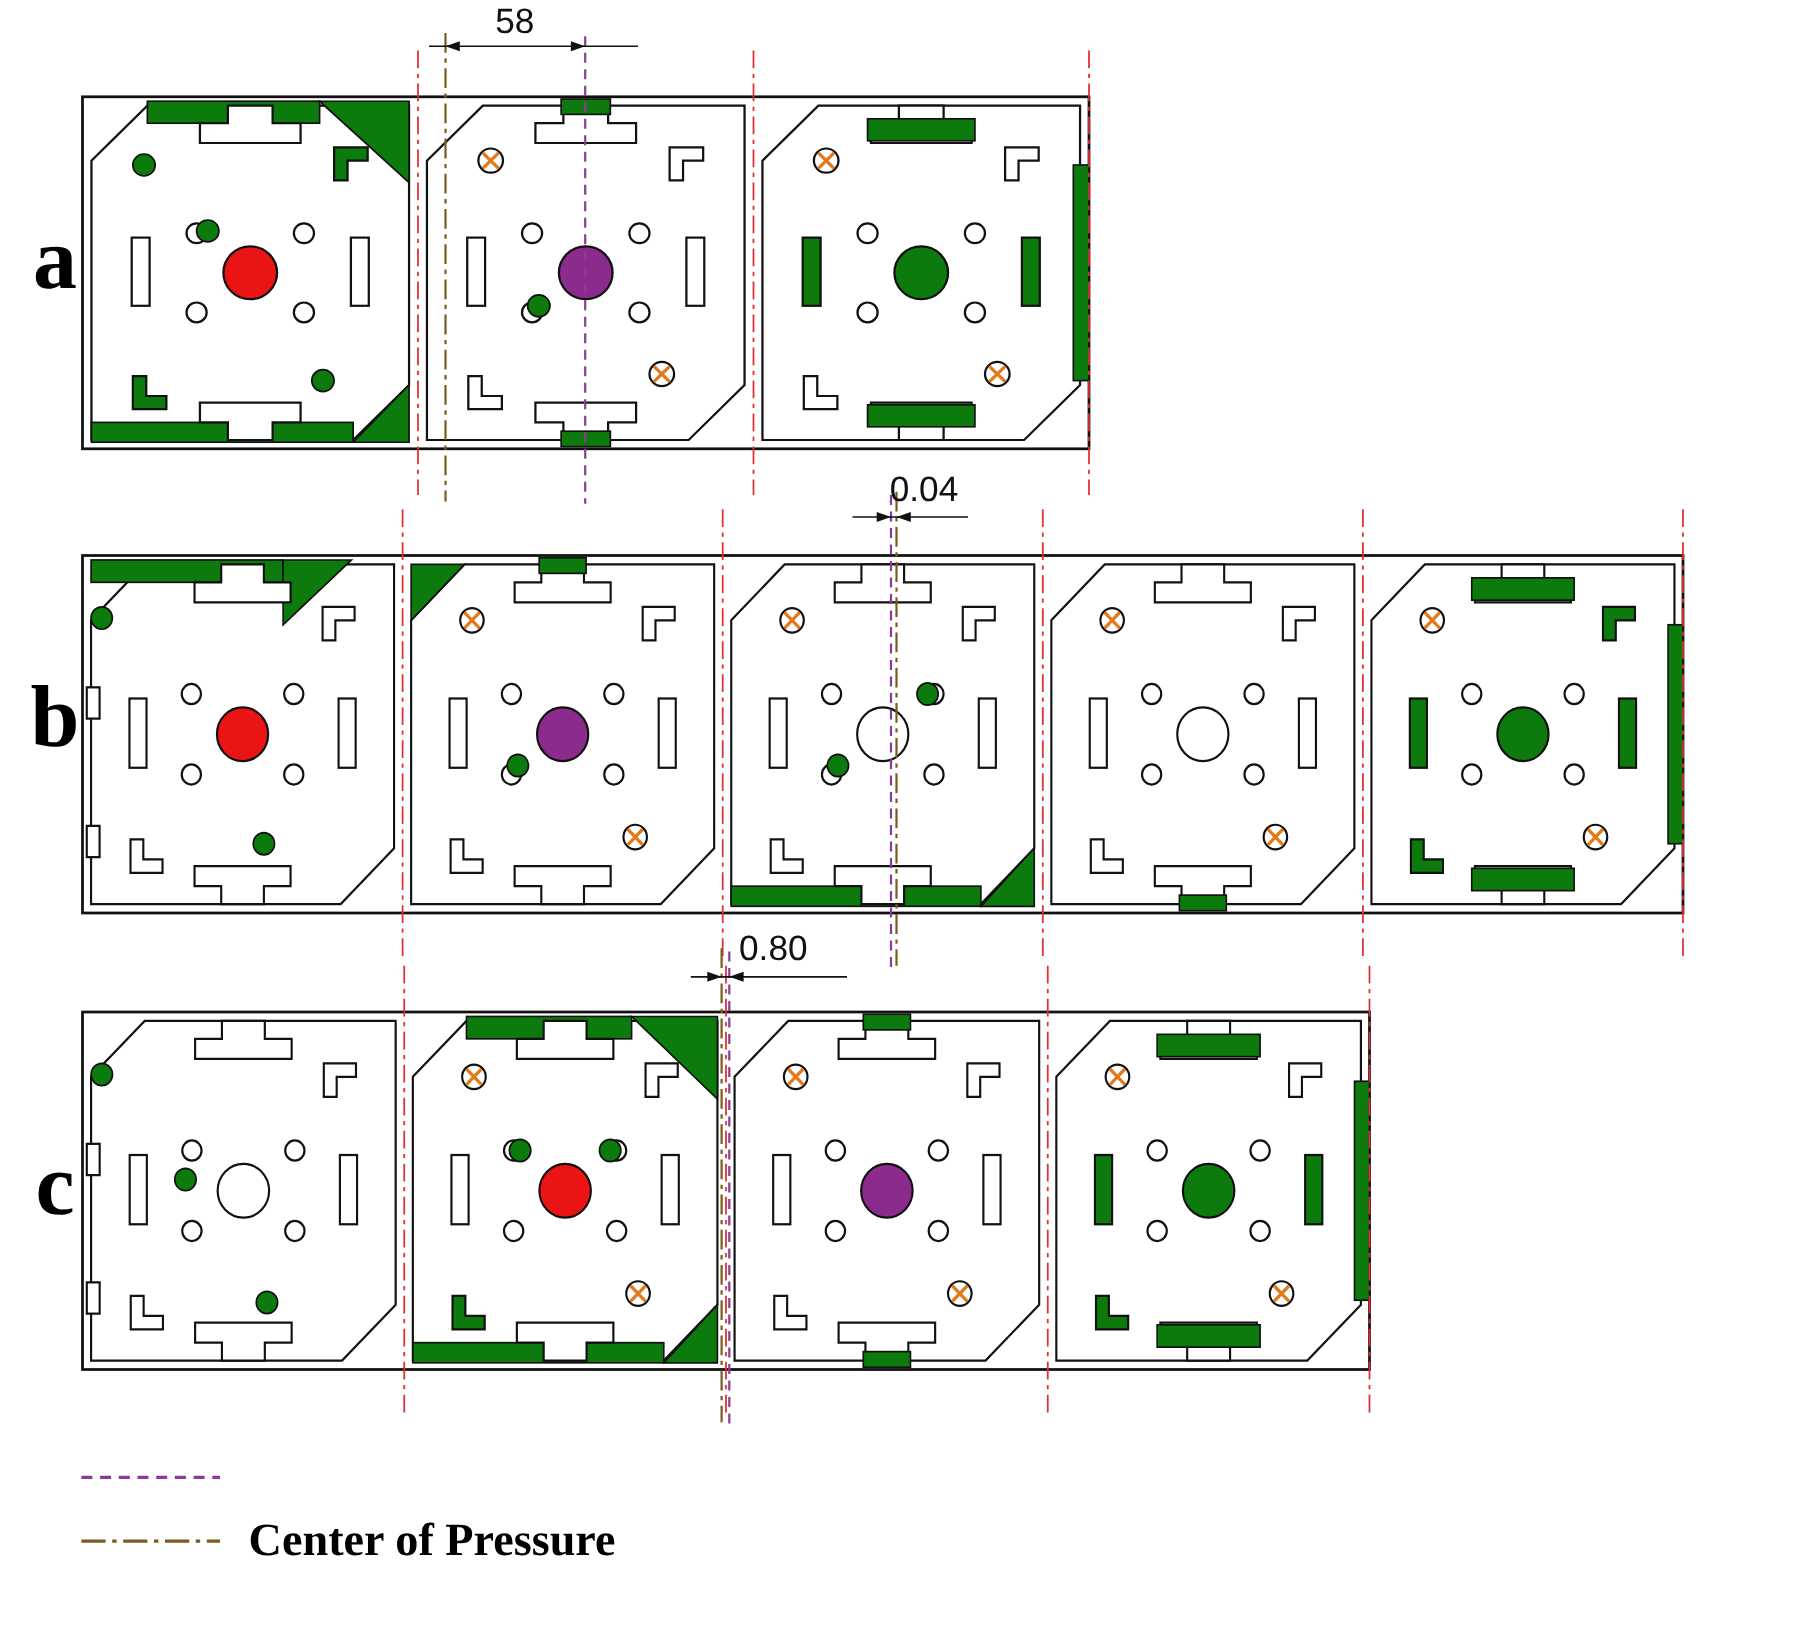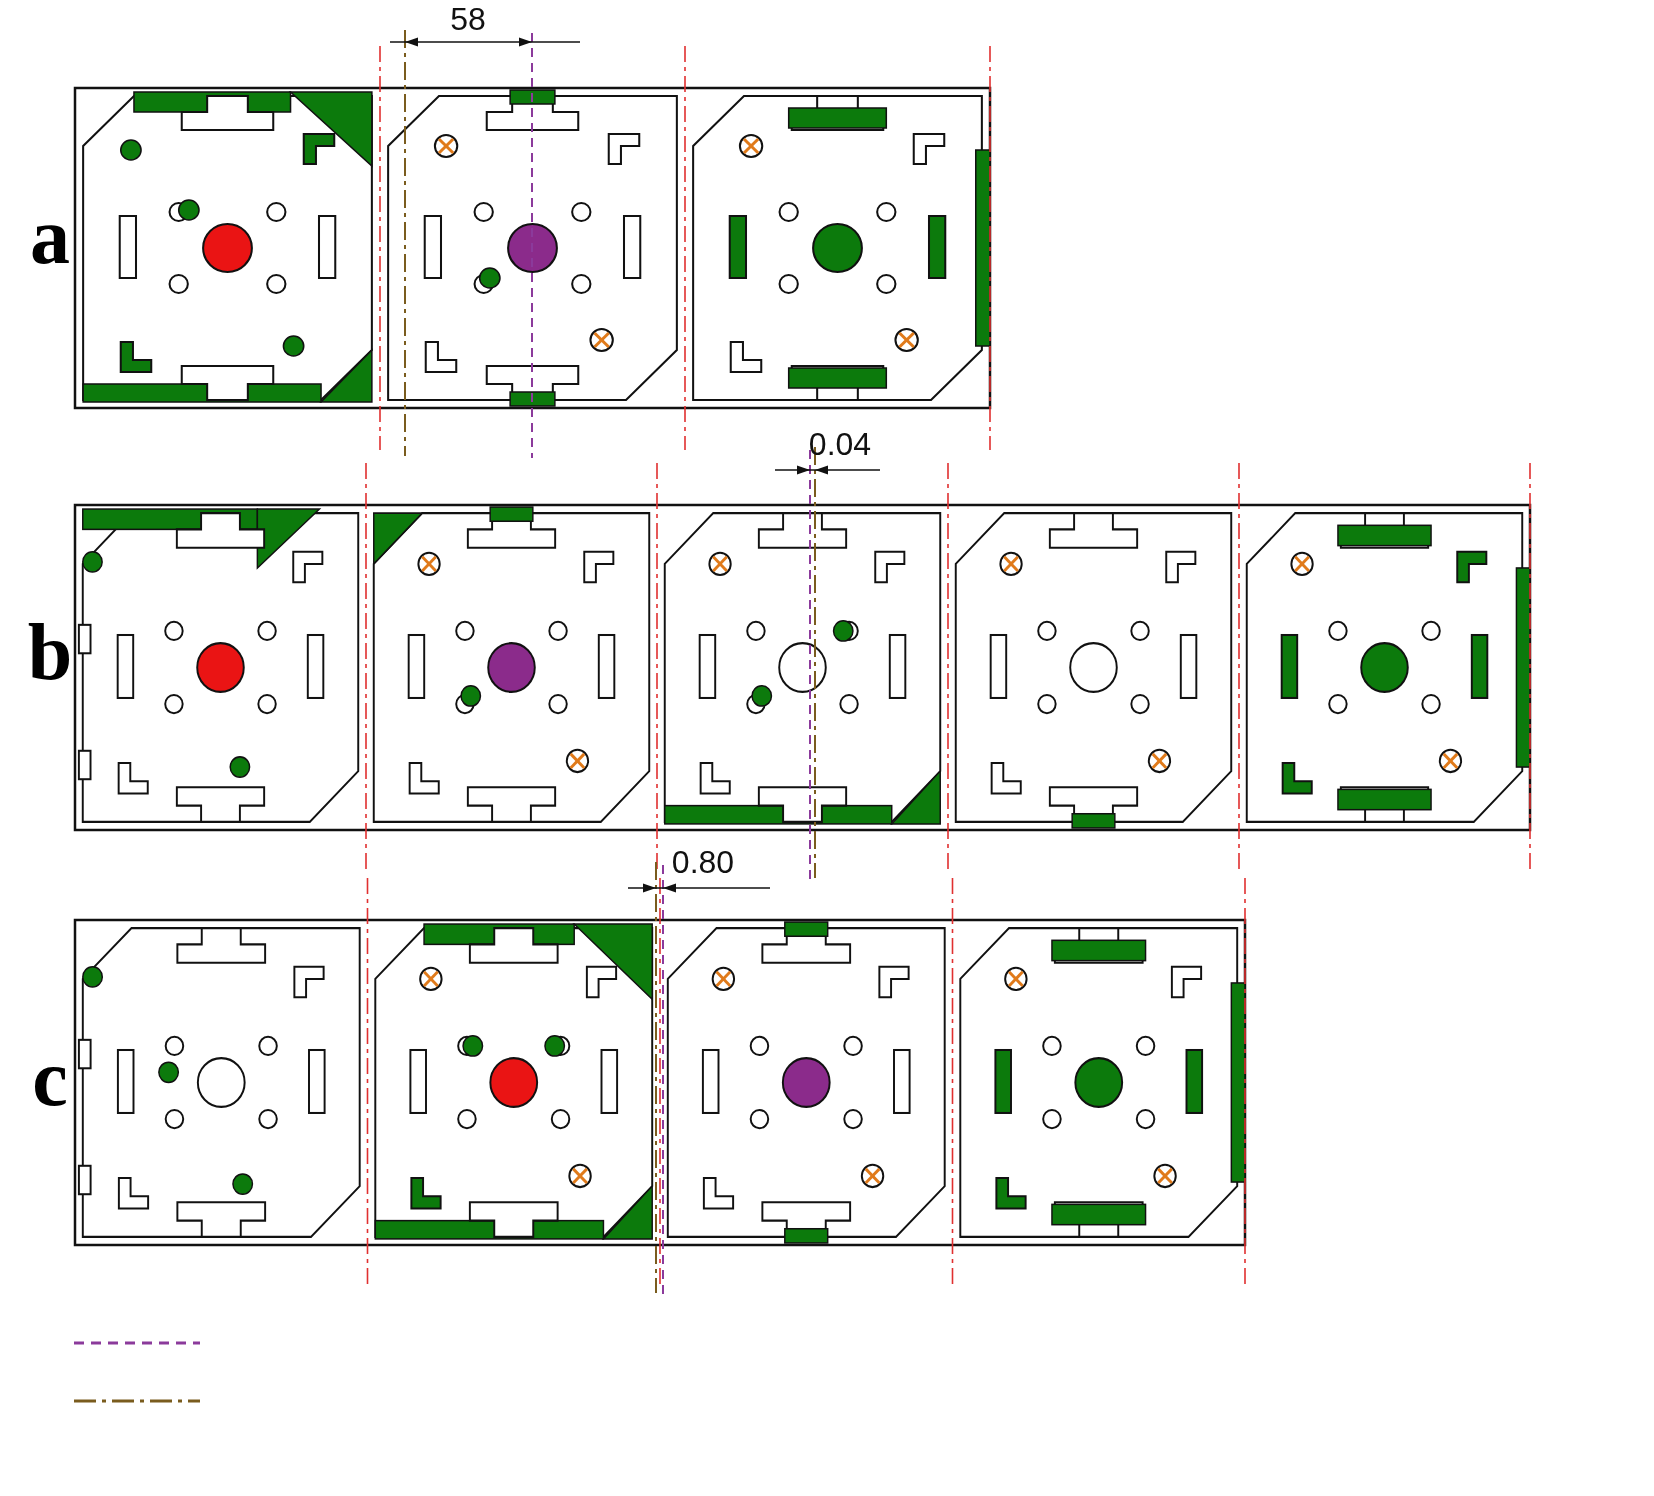--- a/index.html
+++ b/index.html
@@ -325,16 +325,17 @@
   <div class="legend">
     <div class="legend-row">
       <svg width="130" height="12">
         <line x1="2" y1="6" x2="128" y2="6" stroke-width="3" stroke="#8b3a9b" stroke-dasharray="10 7"></line>
       </svg>
     </div>
     <div class="legend-row">
       <svg width="130" height="12">
         <line x1="2" y1="6" x2="128" y2="6" stroke-width="3" stroke="#7a5c1e" stroke-dasharray="22 6 4 6"></line>
       </svg>
+      <span class="legend-label">Center of Pressure</span>
     </div>
   </div>
 
 </div>
 
 </body></html>

